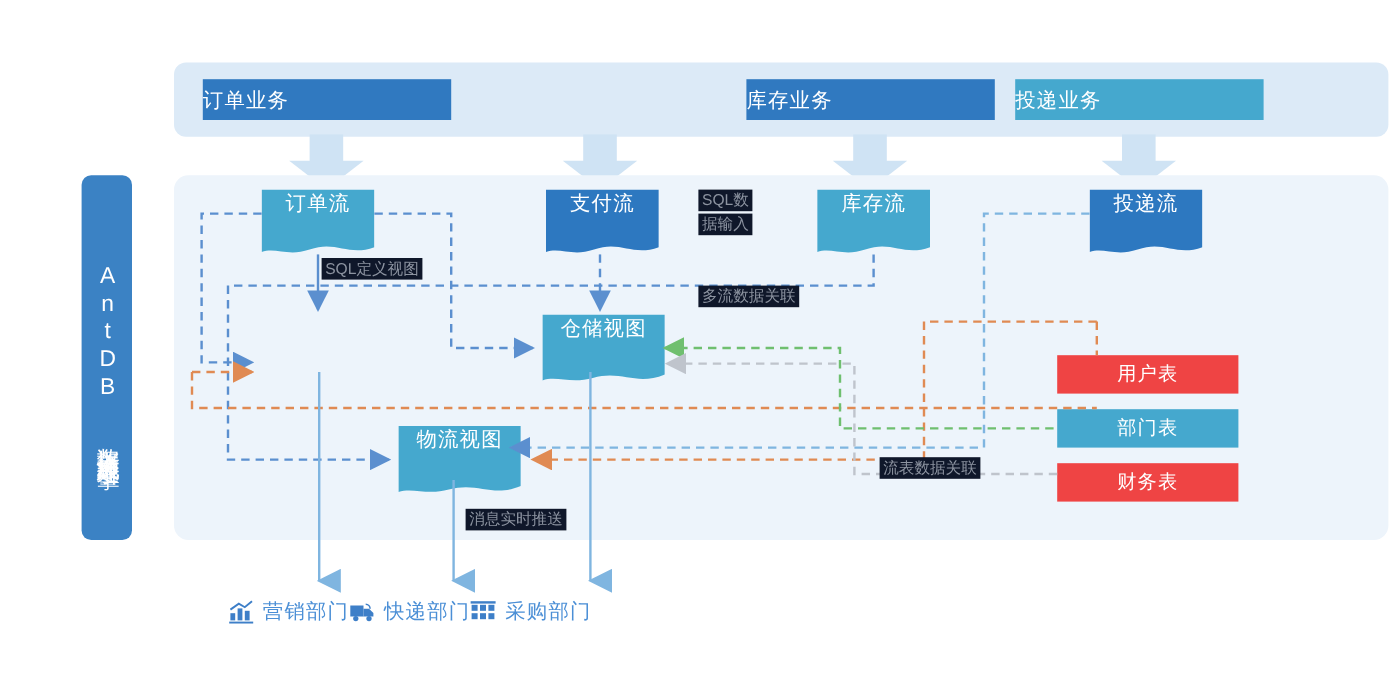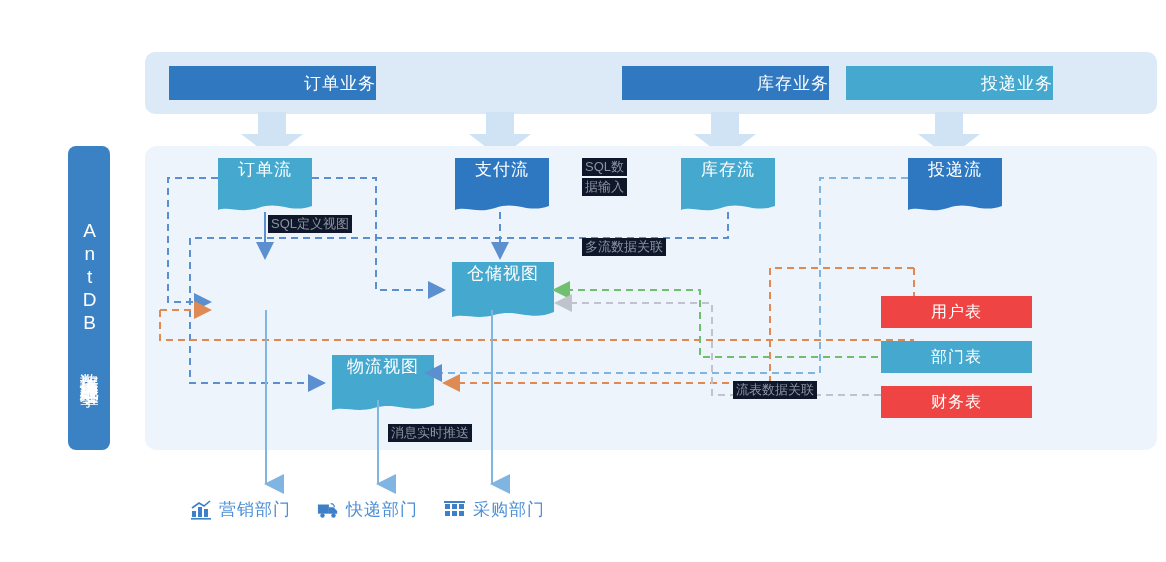--- a/index.html
+++ b/index.html
@@ -18,21 +18,21 @@
     white-space:nowrap;font-weight:400;
   }
 
   
   .top-strip{
     position:absolute;left:145px;top:52px;width:1012px;height:62px;
     background:#DCEAF7;border-radius:10px;
   }
   .biz-box{
     position:absolute;top:66px;height:34px;width:207px;
-    display:flex;align-items:center;justify-content:flex-end;
+    display:flex;align-items:center;justify-content:flex-start;
     color:#ffffff;font-size:17px;letter-spacing:1px;
   }
   .biz-dark{background:#3079C0;}
   .biz-light{background:#45A8CE;}
 
   
   .bigarrow{position:absolute;width:62px;height:46px;}
   .bigarrow .shaft{
     position:absolute;left:17px;top:0;width:28px;height:24px;background:#CFE3F4;
   }
@@ -66,21 +66,21 @@
   .tbl-dark{background:#ef4444;text-align:right;}
   .tbl-light{background:#45A8CE;}
 
   
   .anno{
     position:absolute;color:#8C93A0;font-size:13px;line-height:1.35;
     background:#0f172a;padding:0 3px;white-space:nowrap;z-index:5;
   }
 
   
-  .dept-row{position:absolute;left:190px;top:498px;display:flex;align-items:center;gap:26px;}
+  .dept-row{position:absolute;left:190px;top:498px;display:flex;align-items:center;}
   .dept{display:flex;align-items:center;gap:7px;color:#4B8FD6;font-size:17px;letter-spacing:1px;}
   .dept .ic{width:22px;height:20px;display:block;}
 
   svg.wires{position:absolute;left:0;top:0;width:1166px;height:562px;pointer-events:none;z-index:3;}
 </style>
 </head>
 <body>
 
 <div id="stage">
 

